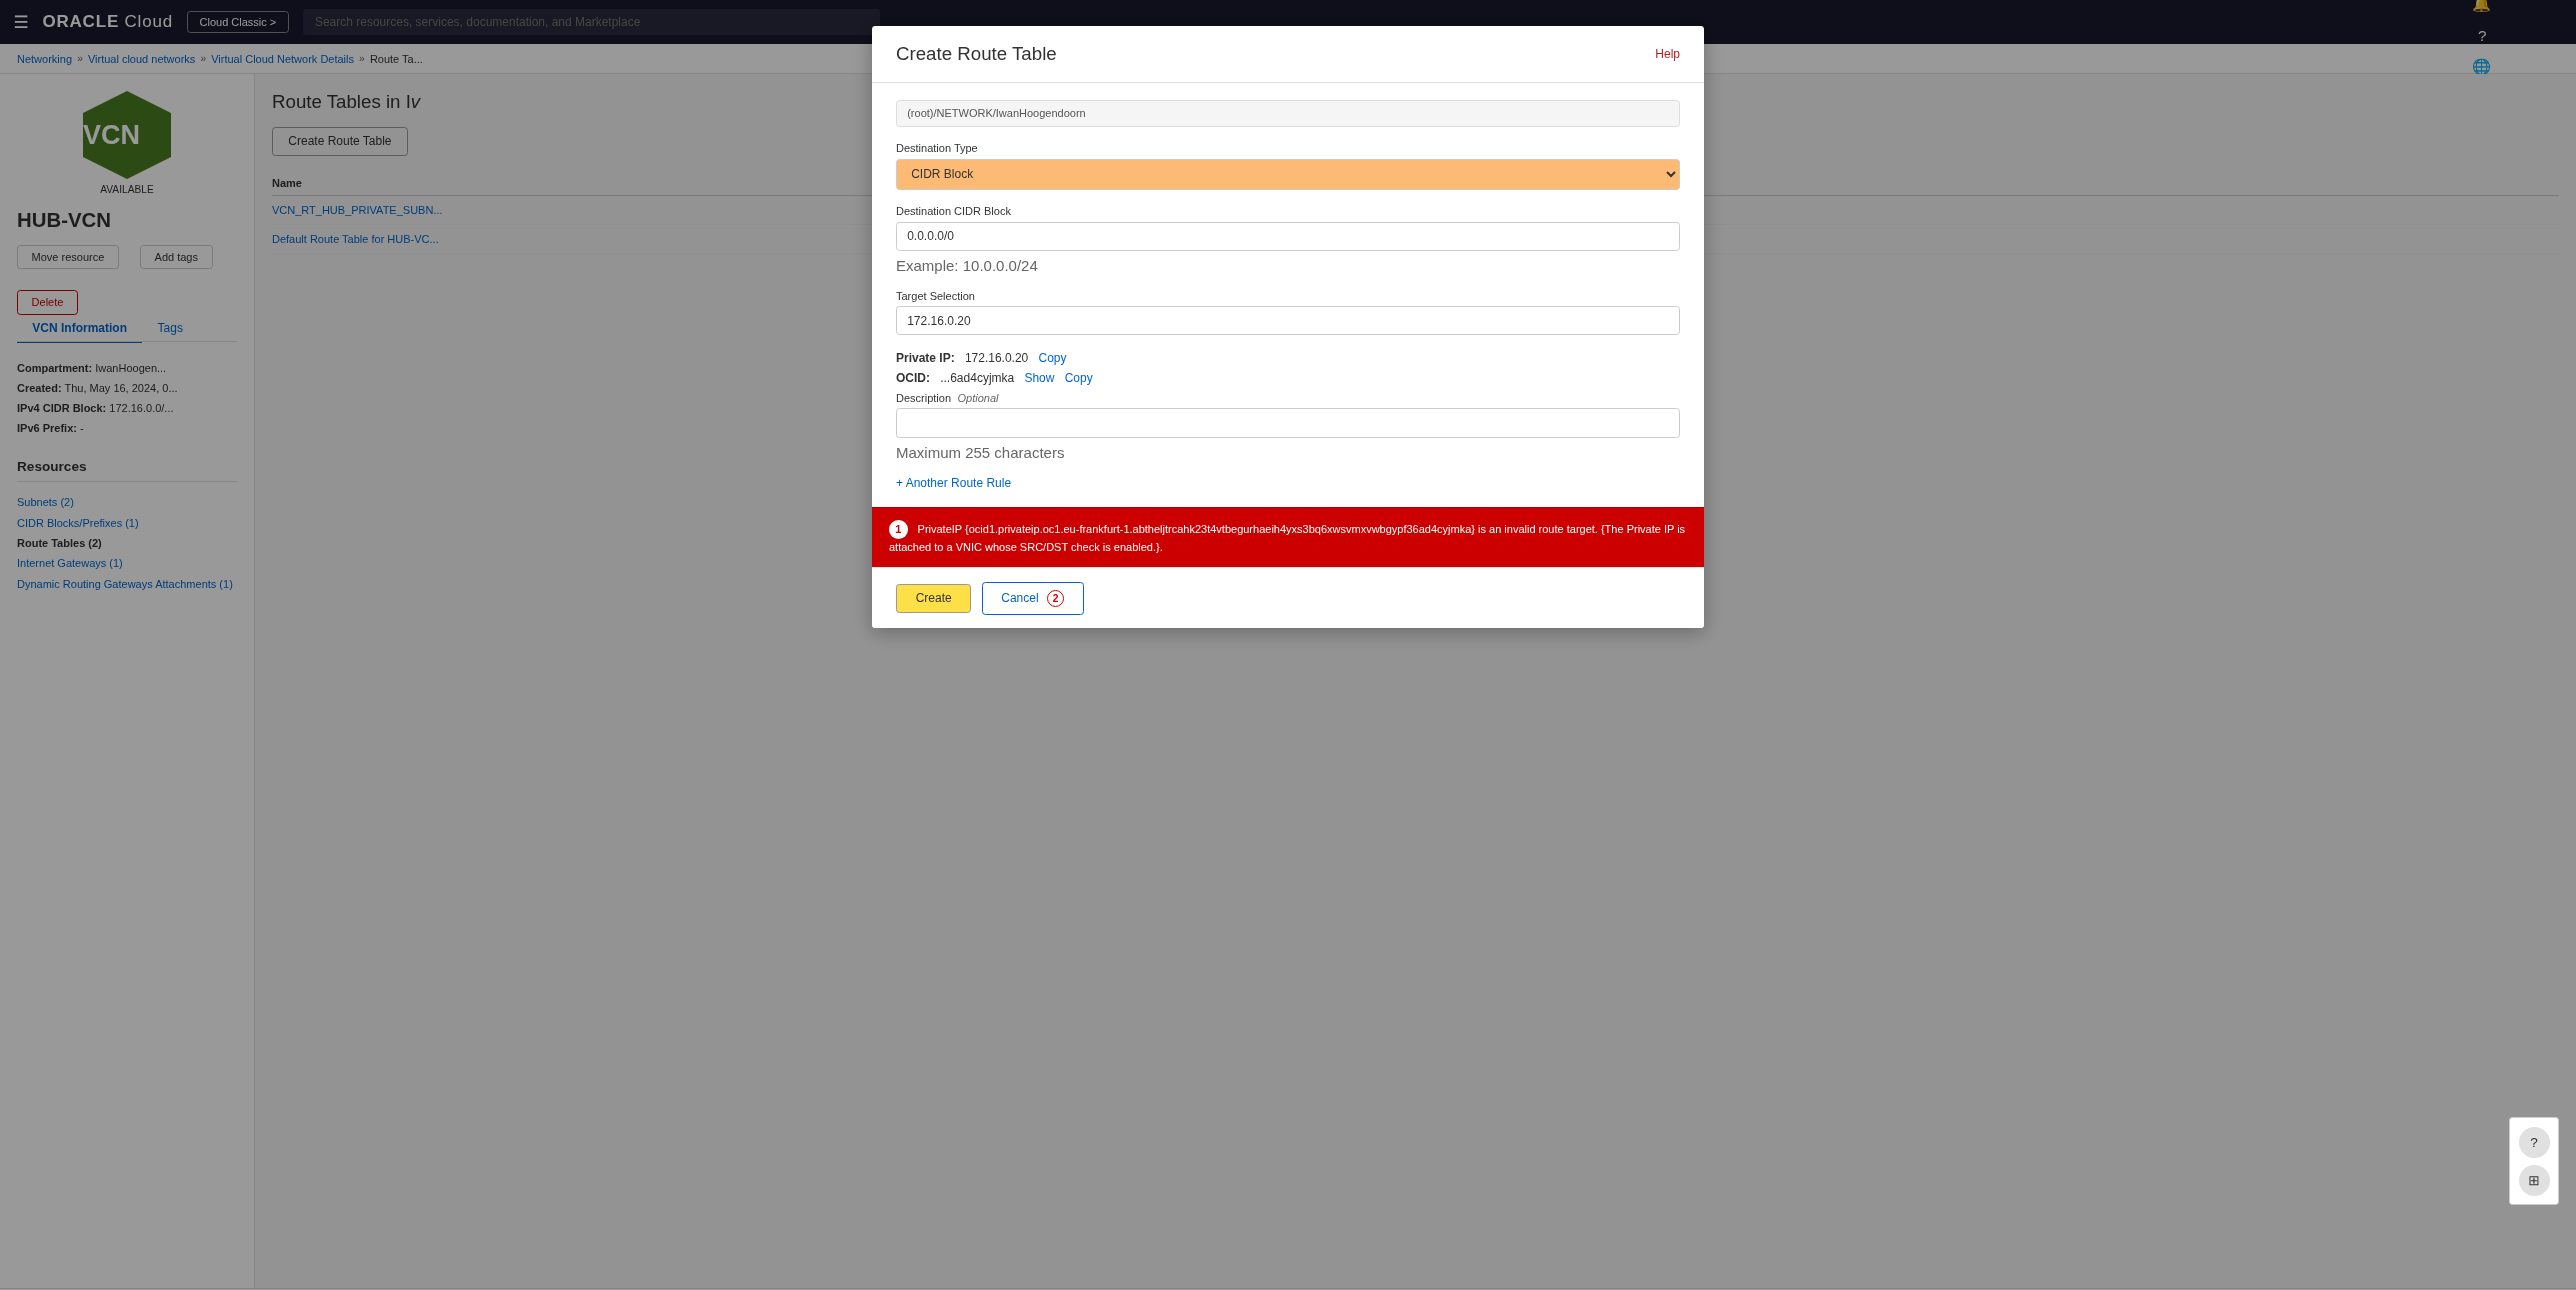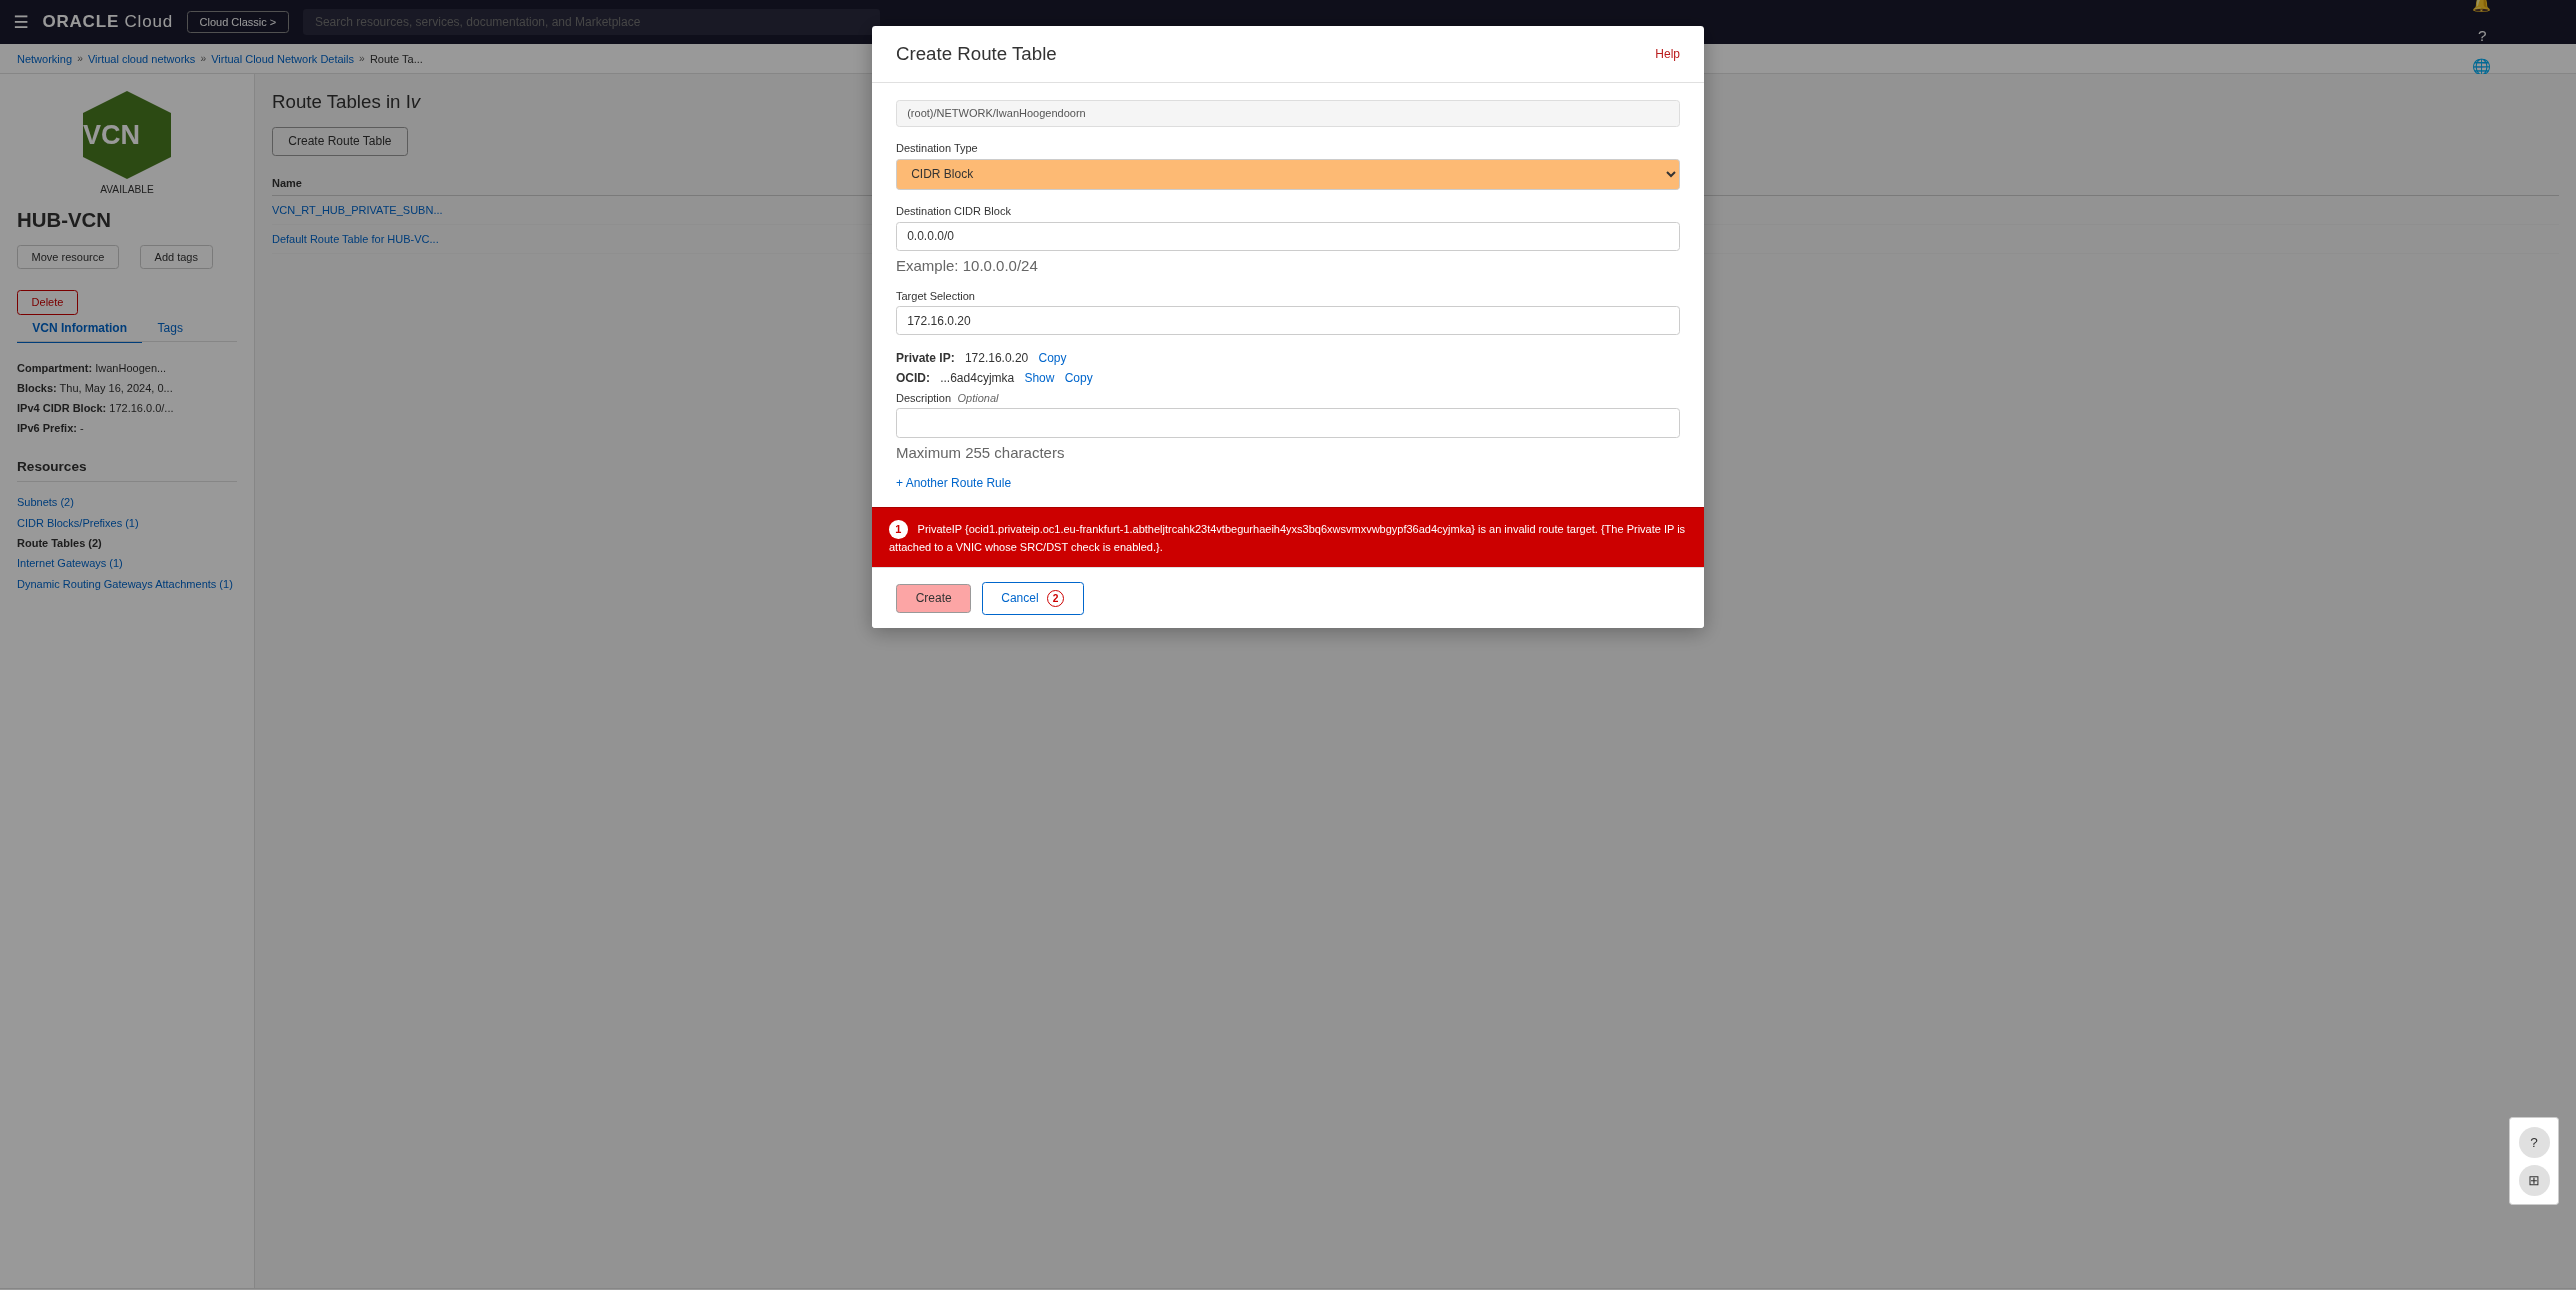--- a/index.html
+++ b/index.html
@@ -254,21 +254,21 @@
     
     .modal-footer {
       padding: 13.6px 24px;
       display: flex;
       align-items: center;
       gap: 10.2px;
       background: #fff;
       border-top: 0.8px solid #e0e0e0;
     }
     .btn-create {
-      background: #fca5a5;
+      background: #fde047;
       border: 0.8px solid #999;
       padding: 6.8px 18.7px;
       border-radius: 3.4px;
       font-size: 12px;
       cursor: pointer;
       color: #333;
       font-weight: 500;
     }
     .btn-cancel {
       background: #fff;
@@ -382,21 +382,21 @@
       <button class="btn-danger-outline">Delete</button>
     </div>
 
     <div class="vcn-tabs">
       <div class="vcn-tab active">VCN Information</div>
       <div class="vcn-tab">Tags</div>
     </div>
 
     <div class="vcn-info">
       <div><span class="label">Compartment:</span> <span>IwanHoogen...</span></div>
-      <div><span class="label">Blocks:</span> <span>Thu, May 16, 2024, 0...</span></div>
+      <div><span class="label">Created:</span> <span>Thu, May 16, 2024, 0...</span></div>
       <div><span class="label">IPv4 CIDR Block:</span> <span>172.16.0.0/...</span></div>
       <div><span class="label">IPv6 Prefix:</span> <span>-</span></div>
     </div>
 
     <div class="resources-section">
       <div class="resources-title">Resources</div>
       <a class="resource-link">Subnets (2)</a>
       <a class="resource-link">CIDR Blocks/Prefixes (1)</a>
       <a class="resource-link active">Route Tables (2)</a>
       <a class="resource-link">Internet Gateways (1)</a>

